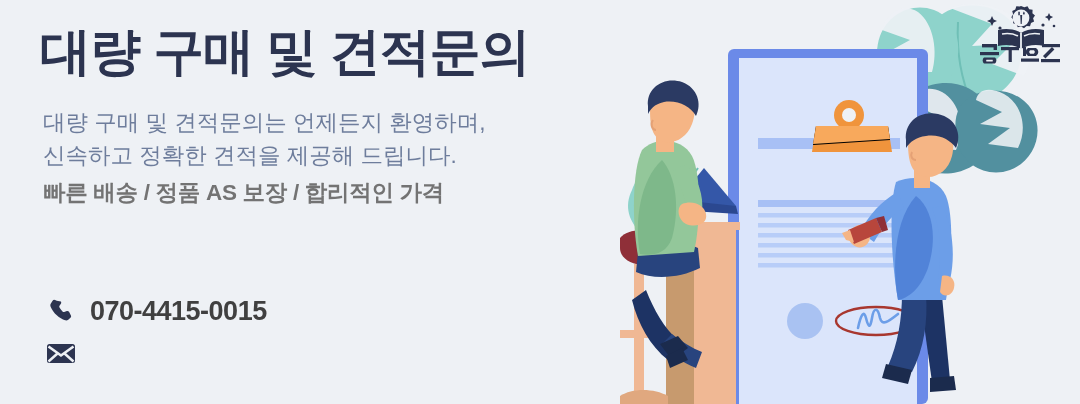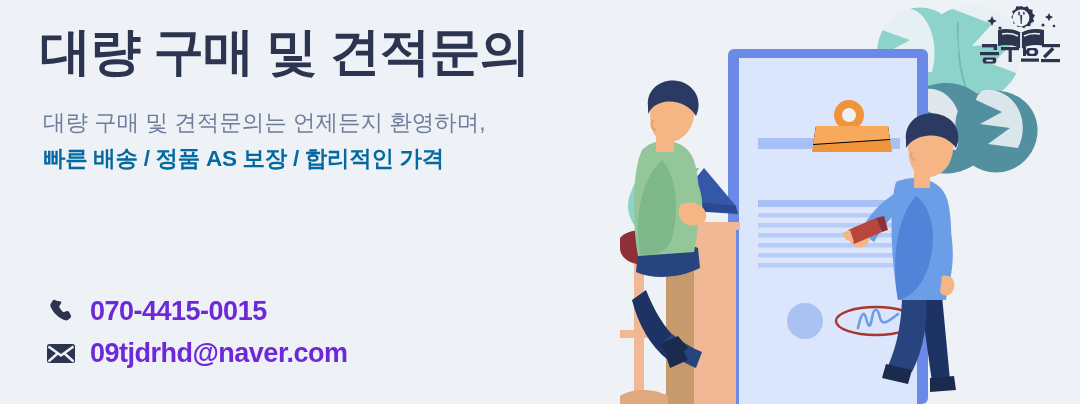--- a/index.html
+++ b/index.html
@@ -37,21 +37,21 @@
     color:#6e7d9c;
     line-height:1.48;
     margin:3px;
     white-space:nowrap;
   }
   .para-line{display:block;}
   .highlight{
     display:block;
     font-size:22.5px;
     font-weight:bold;
-    color:#0369a1;
+    color:#737373;
     letter-spacing:-0.3px;
     margin-top:3px;
     white-space:nowrap;
   }
 
   
   .contacts{
     position:absolute;left:44px;top:290px;
     z-index:40;
   }
@@ -61,21 +61,21 @@
   }
   .contact-icon{
     width:34px;height:30px;
     display:flex;align-items:center;justify-content:center;
     margin-right:12px;
     flex:0 0 34px;
   }
   .contact-text{
     font-size:27px;
     font-weight:bold;
-    color:#6d28d9;
+    color:#404040;
     letter-spacing:-0.5px;
     white-space:nowrap;
   }
 
   
   .logo{
     position:absolute;right:18px;top:4px;
     width:82px;height:60px;
     z-index:45;
   }
@@ -256,20 +256,21 @@
                  C70 106 58 100 44 102 C34 104 30 110 28 114 Z" fill="#2b3a63"></path>
         <path d="M33 120 C30 124 32 130 36 130" stroke="#e5a175" stroke-width="2" fill="none"></path>
       </g>
     </svg>
   </div>
 
   <div class="copy">
     <h1 class="headline">대량 구매 및 견적문의</h1>
     <p class="para">
       <span class="para-line">대량 구매 및 견적문의는 언제든지 환영하며,</span>
+      <span class="para-line">신속하고 정확한 견적을 제공해 드립니다.</span>
       <span class="highlight">빠른 배송 / 정품 AS 보장 / 합리적인 가격</span>
     </p>
   </div>
 
   <div class="contacts">
     <div class="contact-row">
       <span class="contact-icon">
         <svg width="28" height="28" viewBox="0 0 24 24">
           <path fill="#2c3450" d="M6.6 2.5c-.7-.2-1.4.1-1.8.7L3.3 5.6c-.5.8-.6 1.8-.2 2.7
             1.1 2.7 3 5.3 5.3 7.4 2.2 2 4.7 3.5 7.2 4.3.9.3 1.9.1 2.6-.5l1.9-1.7c.6-.5.7-1.3.4-2
@@ -281,21 +282,20 @@
     </div>
     <div class="contact-row">
       <span class="contact-icon">
         <svg width="30" height="24" viewBox="0 0 30 24">
           <rect x="1" y="3" width="28" height="19" rx="2.5" fill="#2c3450"></rect>
           <path d="M2.5 5.5 L15 14.5 L27.5 5.5" fill="none" stroke="#eef1f5" stroke-width="2.6"></path>
           <path d="M2.5 20.5 L11.5 12.5" fill="none" stroke="#eef1f5" stroke-width="2.4"></path>
           <path d="M27.5 20.5 L18.5 12.5" fill="none" stroke="#eef1f5" stroke-width="2.4"></path>
         </svg>
       </span>
-      <span class="contact-text">09tjdrhd@naver.com</span>
     </div>
   </div>
 
   <div class="logo">
     <svg width="82" height="60" viewBox="0 0 82 60" xmlns="http://www.w3.org/2000/svg">
       <g fill="#2c3450">
 
         <path d="M12 12 l1.6 3.4 3.4 1.6 -3.4 1.6 -1.6 3.4 -1.6 -3.4 -3.4 -1.6 3.4 -1.6 z"></path>
         <path d="M69 9 l1.3 2.8 2.8 1.3 -2.8 1.3 -1.3 2.8 -1.3 -2.8 -2.8 -1.3 2.8 -1.3 z"></path>
         <circle cx="20" cy="24" r="1.6"></circle>

